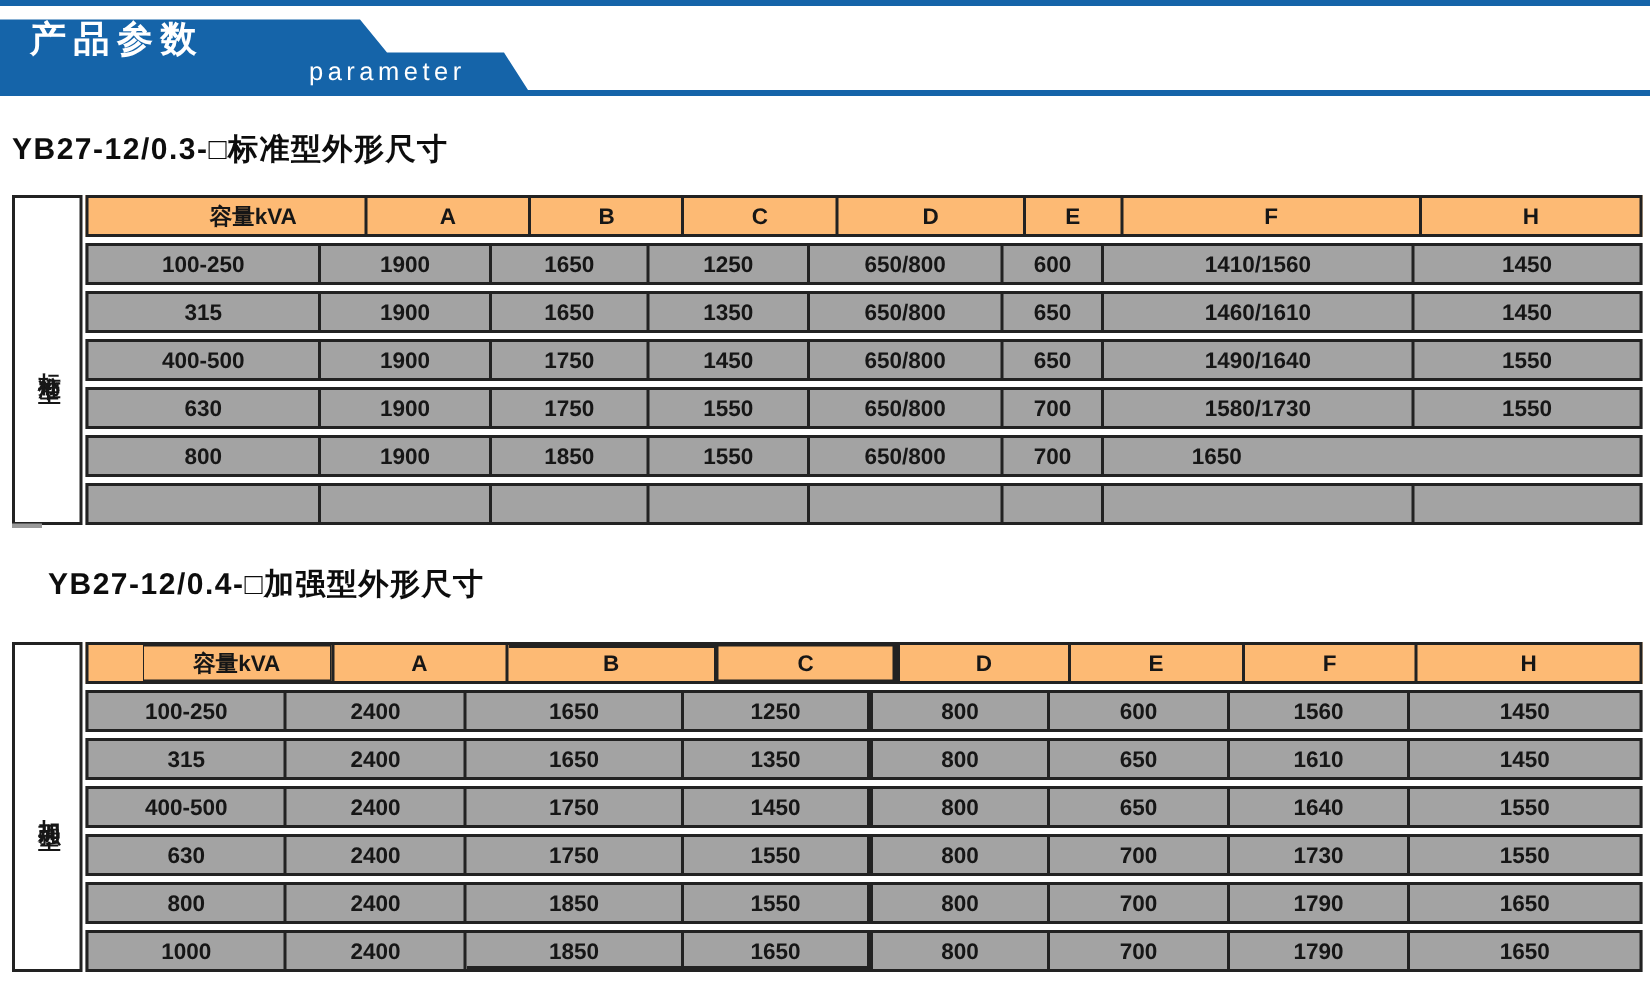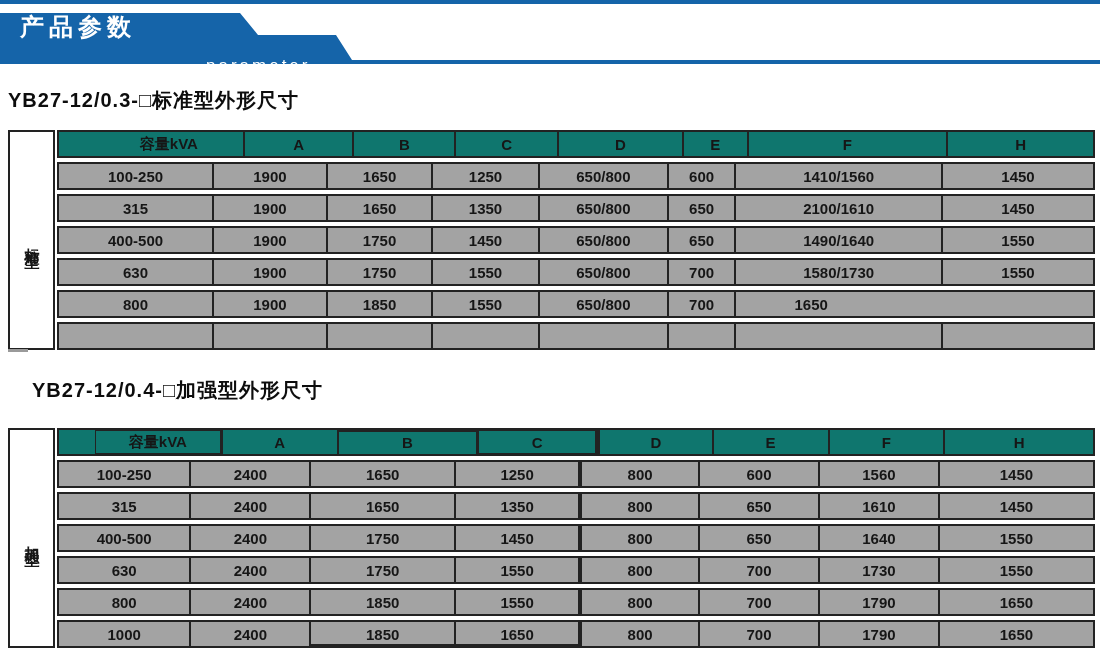--- a/index.html
+++ b/index.html
@@ -10,41 +10,41 @@
   }
   .abs { position:absolute; }
 
   
   .banner-title {
     left:20px; top:15px; color:#ffffff; font-weight:bold;
     font-size:24px; letter-spacing:5px; line-height:1;
   }
   .banner-sub {
     left:206px; top:39px; color:#ffffff;
-    font-size:17px; letter-spacing:3px; line-height:1;margin-top:18px;
+    font-size:17px; letter-spacing:3px; line-height:1;
   }
 
   
   .sec-title {
     left:8px; font-size:20px; font-weight:bold; color:#0d0d0d;
     letter-spacing:1px; line-height:1.2;
   }
   .sec-title.s1 { top:88px; }
   .sec-title.s2 { top:378px;margin-left:24px; }
 
   
   .tbl { position:absolute; left:57px; width:1038px; }
   .t1 { top:130px; }
   .t2 { top:428px; }
 
   .trow {
     display:flex; height:28px; margin-bottom:4px;
     border:2px solid #222222; background:#a3a3a3; box-sizing:border-box;
   }
-  .trow.hd { background:#0f766e;padding-left:36px; }
+  .trow.hd { background:#fdba74;padding-left:36px; }
   .cell {
     box-sizing:border-box; border-right:2px solid #222222;
     display:flex; align-items:center; justify-content:center;
     font-size:15px; font-weight:600; color:#161616; white-space:nowrap;
   }
   .cell:last-child { border-right:none; }
   .hd .cell { font-weight:bold; font-size:15px; }
 
   
   .t1 .c0{width:15%;} .t1 .c1{width:11%;} .t1 .c2{width:10.2%;} .t1 .c3{width:10.3%;}
@@ -111,21 +111,21 @@
     <div class="cell c6">1410/1560</div>
     <div class="cell c7">1450</div>
   </div>
   <div class="trow">
     <div class="cell c0">315</div>
     <div class="cell c1">1900</div>
     <div class="cell c2">1650</div>
     <div class="cell c3">1350</div>
     <div class="cell c4">650/800</div>
     <div class="cell c5">650</div>
-    <div class="cell c6">2100/1610</div>
+    <div class="cell c6">1460/1610</div>
     <div class="cell c7">1450</div>
   </div>
   <div class="trow">
     <div class="cell c0">400-500</div>
     <div class="cell c1">1900</div>
     <div class="cell c2">1750</div>
     <div class="cell c3">1450</div>
     <div class="cell c4">650/800</div>
     <div class="cell c5">650</div>
     <div class="cell c6">1490/1640</div>

